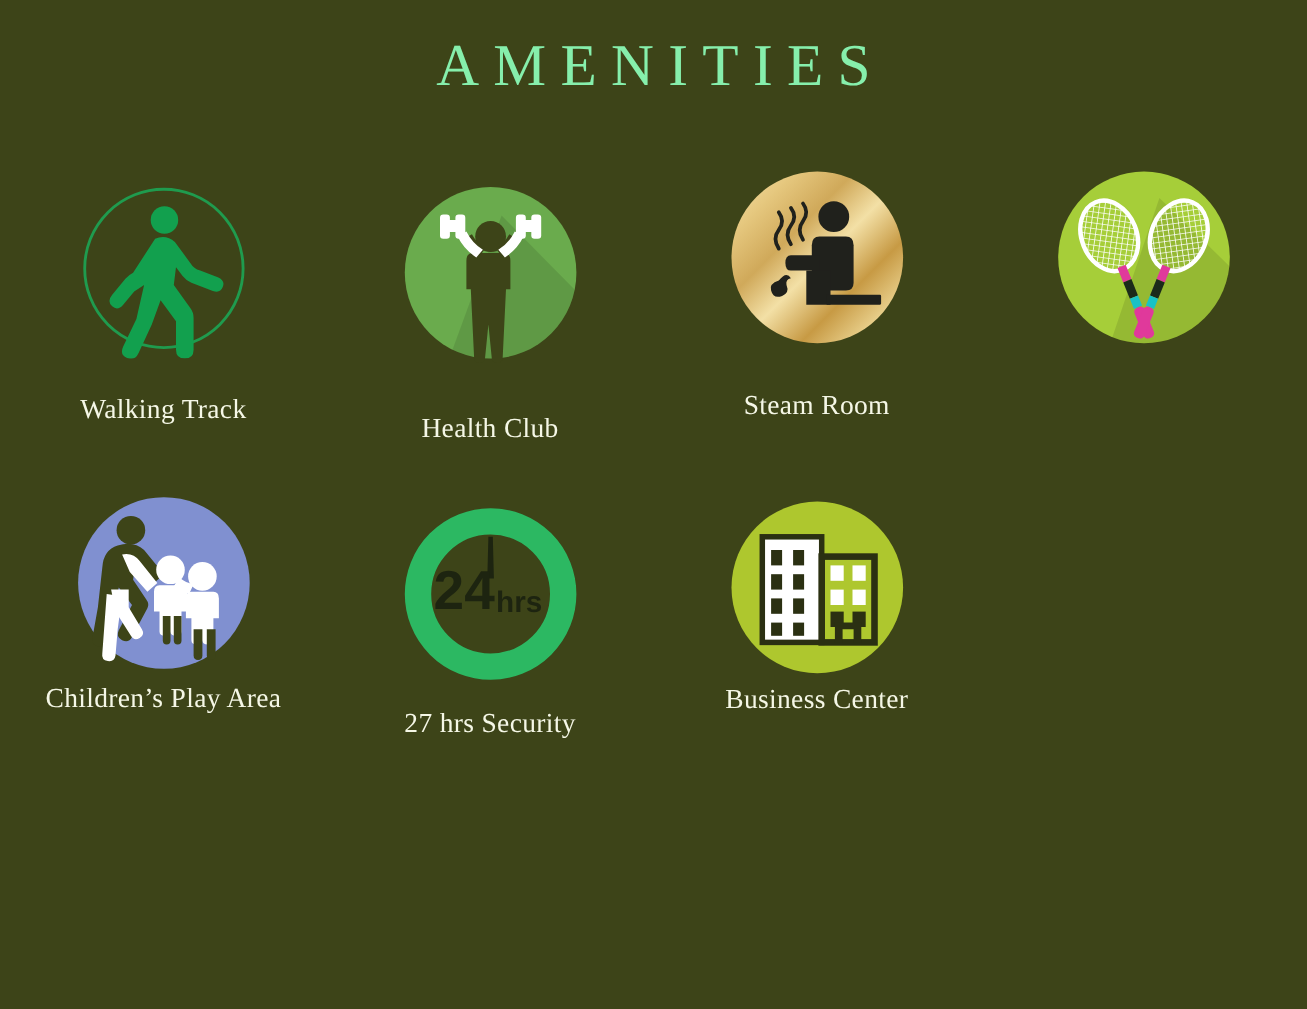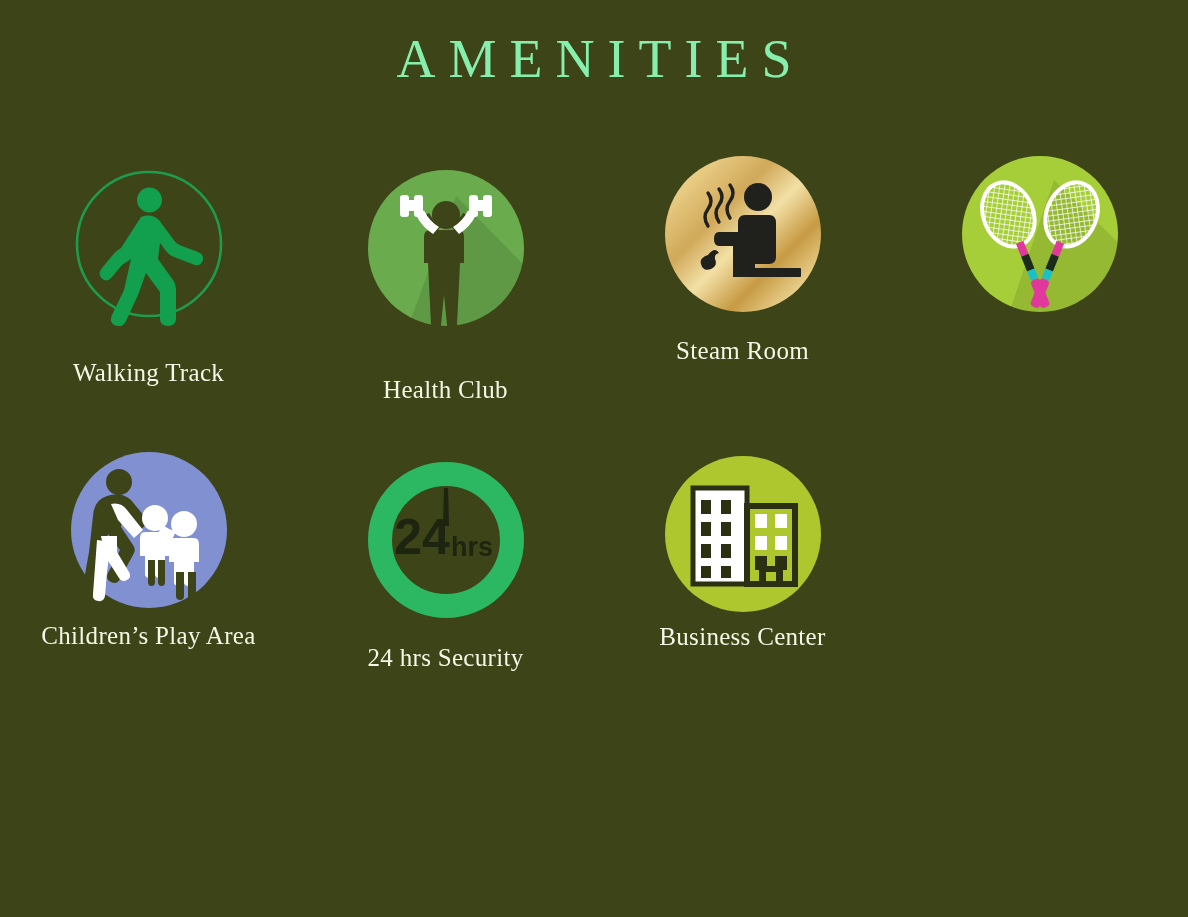--- a/index.html
+++ b/index.html
@@ -67,21 +67,21 @@
   .it-walking .icon-wrap   { margin-top: 22px; }
   .it-walking .amenity-label { margin-top: 31px; }
 
   .it-health .icon-wrap    { margin-top: 26px; }
   .it-health .amenity-label{ margin-top: 44px; }
 
   .it-hall .icon-wrap      { margin-top: 20px; }
   .it-hall .amenity-label  { margin-top: 17px; }
 
   .it-steam .icon-wrap     { margin-top: 12px; }
-  .it-steam .amenity-label { margin-top: 19px; }
+  .it-steam .amenity-label { margin-top: 37px; }
 
   .it-badminton .icon-wrap   { margin-top: 12px; }
   .it-badminton .amenity-label { margin-top: 20px; }
 
   .it-children .icon-wrap    { margin-top: 8px; }
   .it-children .amenity-label{ margin-top: 8px; }
 
   .it-security .icon-wrap    { margin-top: 18px; }
   .it-security .amenity-label{ margin-top: 20px; }
 
@@ -253,21 +253,21 @@
 
   <div class="amenity-item it-security">
     <div class="icon-wrap">
       <svg viewBox="0 0 164 164">
         <circle cx="82" cy="82" r="66" fill="none" stroke="#2cb862" stroke-width="24"></circle>
         <path d="M80 30 L84 30 L85 68 L79 68 Z" fill="#1d2410"></path>
         <text x="58" y="96" font-family="'Liberation Sans', sans-serif" font-size="50" font-weight="700" fill="#1d2410" text-anchor="middle">24</text>
         <text x="108" y="98" font-family="'Liberation Sans', sans-serif" font-size="27" font-weight="700" fill="#1d2410" text-anchor="middle">hrs</text>
       </svg>
     </div>
-    <div class="amenity-label">24 hrs Security</div>
+    <div class="amenity-label">27 hrs Security</div>
   </div>
 
   <div class="amenity-item it-business">
     <div class="icon-wrap">
       <svg viewBox="0 0 164 164">
         <circle cx="82" cy="82" r="78" fill="#aec72e"></circle>
 
         <g>
           <rect x="32" y="36" width="54" height="96" fill="#ffffff"></rect>
           <g fill="#2b3012">

